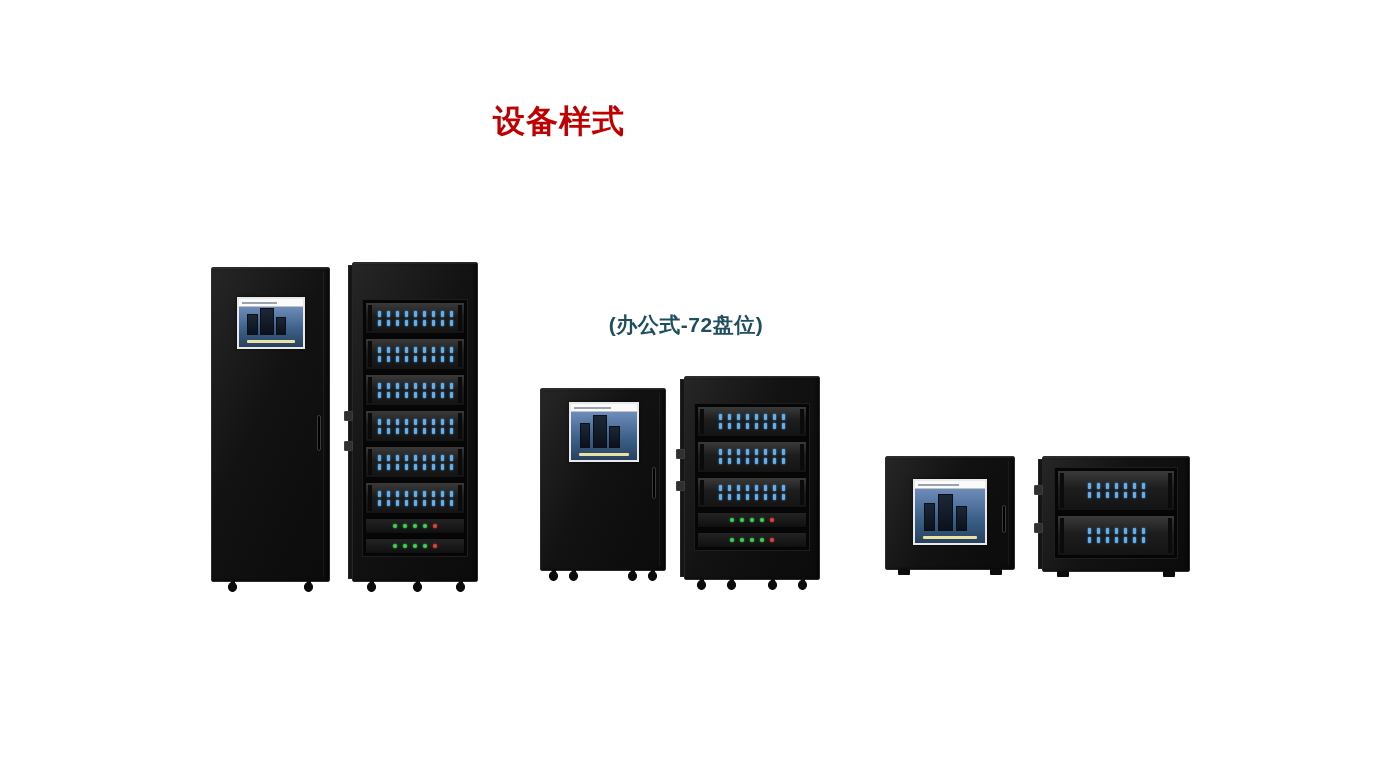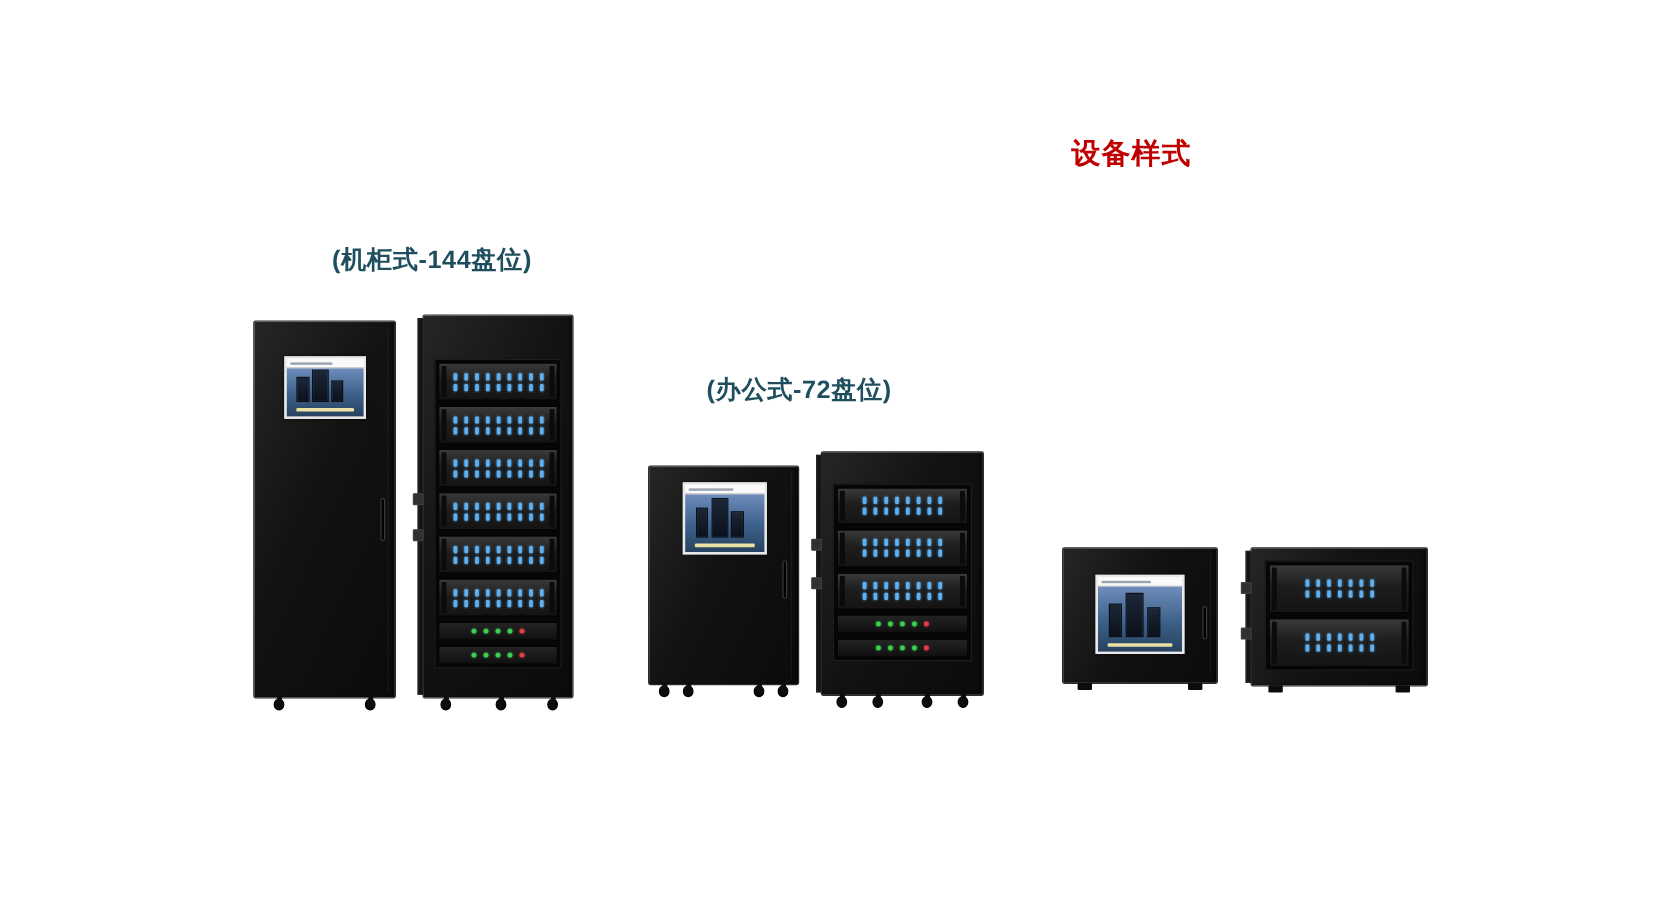--- a/index.html
+++ b/index.html
@@ -1,20 +1,20 @@
 <!DOCTYPE html>
 <html><head>
 <meta charset="utf-8">
 <style>
   * { margin:0; padding:0; box-sizing:border-box; }
   html,body { background:#ffffff; font-family:"Liberation Sans", sans-serif; }
   .canvas { position:relative; width:1382px; height:769px; background:#ffffff; overflow:hidden; }
 
-  .title { position:absolute; left:493px; top:112px; width:500px; text-align:right;
-           font-size:24px; font-weight:bold; color:#c00000; letter-spacing:1px; }
+  .title { position:absolute; left:493px; top:100px; width:500px; text-align:left;
+           font-size:32px; font-weight:bold; color:#c00000; letter-spacing:1px; }
 
   .dev-label { position:absolute; text-align:center; font-size:21px; font-weight:bold;
                color:#1f4e5f; letter-spacing:0.5px; }
 
   
   .cab { position:absolute; background:linear-gradient(115deg,#262626 0%,#121212 45%,#0b0b0b 100%);
          border:1px solid #2c2c2c; border-radius:2px;
          box-shadow: inset 0 1px 0 rgba(255,255,255,.07), inset -2px 0 3px rgba(0,0,0,.5); }
   .closed::after { content:""; position:absolute; right:5px; top:4px; bottom:4px; width:1px;
                    background:rgba(255,255,255,.05); }
@@ -66,22 +66,21 @@
   .gdot { width:4px; height:4px; border-radius:50%; background:#3ed052; box-shadow:0 0 2px #3ed052; }
   .gdot.red { background:#e04040; box-shadow:0 0 2px #e04040; }
 </style>
 </head>
 <body>
 
 <div class="canvas">
 
   <div class="title">设备样式</div>
 
-  <div class="dev-label" style="left:232px;top:202px;width:256px">(机柜式-144盘位)</div>
-  <div class="dev-label" style="left:536px;top:311px;width:260px">(办公式-72盘位)</div>
+  <div class="dev-label" style="left:556px;top:311px;width:260px">(办公式-72盘位)</div>
 
   <div class="cab closed" style="left:211px;top:267px;width:119px;height:315px">
     <div class="screen" style="left:25px;top:29px;width:68px;height:52px">
       <div class="screen-header"></div>
       <div class="screen-body">
         <div class="tower tw1"></div>
         <div class="tower tw2"></div>
         <div class="tower tw3"></div>
         <div class="screen-text"></div>
       </div>

